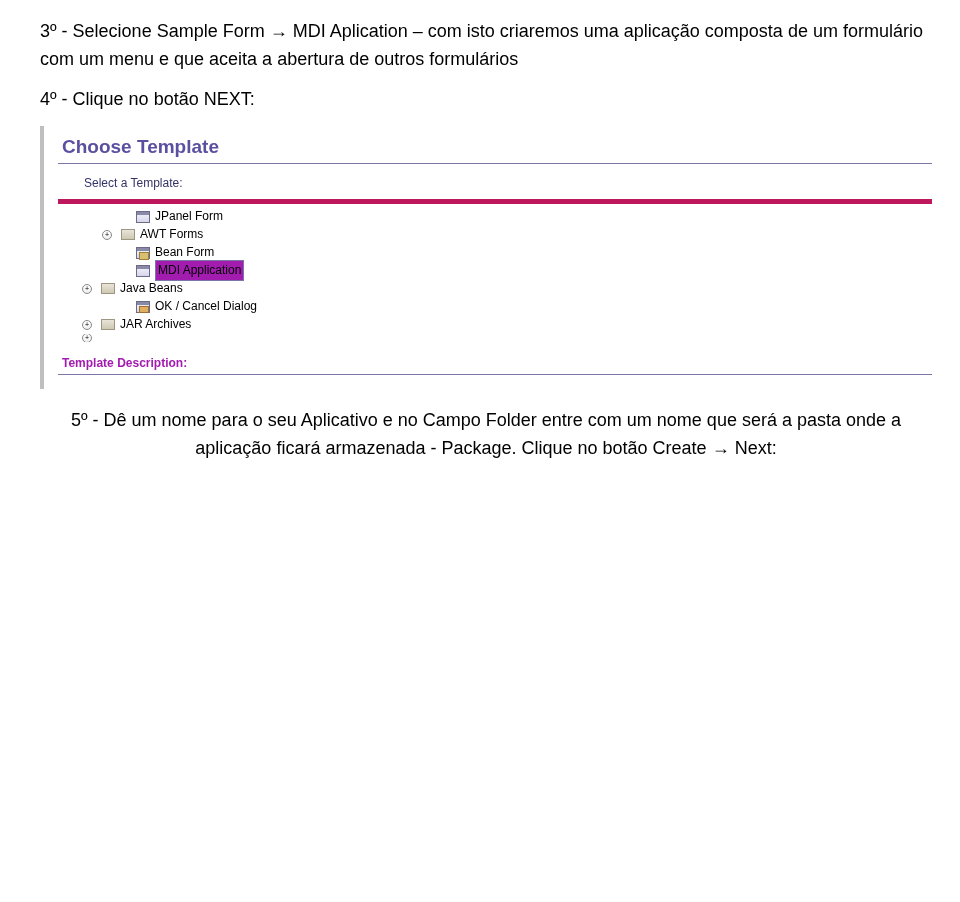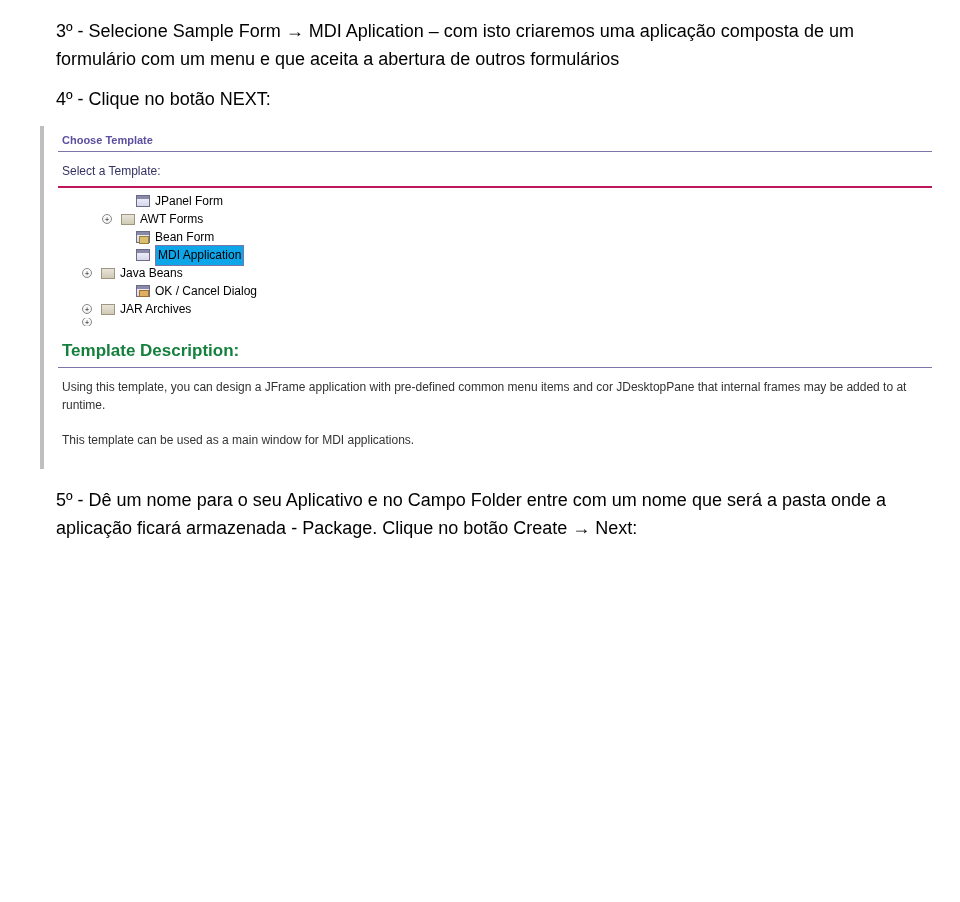--- a/index.html
+++ b/index.html
@@ -7,54 +7,55 @@
   body {
     width: 960px;
     height: 902px;
     font-family: Arial, Helvetica, sans-serif;
     background: #ffffff;
     color: #000000;
     padding: 18px 28px 18px 40px;
     font-size: 18px;
     line-height: 1.55;
   }
-  .para { margin: 0 0 12px 16px; }
+  .para { margin: 0 0 12px 0; }
   .screenshot {
     margin: 10px 0 6px 0;
     border-left: 4px solid #bfbfbf;
     width: 100%;
     background: #fff;
   }
   .sc-inner {
     margin-left: 14px;
     padding-top: 6px;
     padding-bottom: 4px;
   }
   .sc-header {
     color: #5b4fa0;
     font-family: Tahoma, Arial, sans-serif;
     font-weight: bold;
-    font-size: 11px;
+    font-size: 19px;
     border-bottom: 1px solid #7a76a8;
     padding: 0 0 2px 4px;
     margin-bottom: 10px;
   }
   .sc-label {
     font-family: Tahoma, Arial, sans-serif;
     font-size: 12px;
     color: #333366;
     padding-left: 4px;
     margin-bottom: 6px;
+    margin-left: 22px;
   }
   .tree {
     font-family: Tahoma, Arial, sans-serif;
     font-size: 12px;
     color: #000;
     padding-left: 4px;
-    border-top: 2px solid #be185d;
+    border-top: 5px solid #be185d;
     padding-top: 4px;
   }
   .tree-row {
     display: flex;
     align-items: center;
     height: 18px;
   }
   .badge-handle {
     width: 10px; height: 10px;
     border: 1px solid #888;
@@ -99,29 +100,29 @@
     border: 1px solid #a08030;
   }
   .form-icon.ok::after {
     content: "";
     position: absolute;
     left: 2px; top: 4px; width: 8px; height: 5px;
     background: #e0b060;
     border: 1px solid #a07030;
   }
   .selected-box {
-    background: #0ea5e9;
+    background: #a21caf;
     border: 1px solid #7a76a8;
     padding: 0 2px;
   }
   .desc-header {
-    color: #15803d;
+    color: #a21caf;
     font-family: Tahoma, Arial, sans-serif;
     font-weight: bold;
-    font-size: 17px;
+    font-size: 12px;
     border-bottom: 1px solid #7a76a8;
     padding: 12px 0 2px 4px;
     margin-bottom: 10px;
   }
   .desc-text {
     font-family: Tahoma, Arial, sans-serif;
     font-size: 12px;
     color: #333;
     padding-left: 4px;
     line-height: 1.55;
@@ -198,22 +199,18 @@
         <span>JAR Archives</span>
       </div>
 
       <div class="tree-row" style="height:8px;overflow:hidden;">
         <span class="spacer-w" style="width:20px"></span>
         <span class="badge-handle">+</span>
       </div>
     </div>
 
     <div class="desc-header">Template Description:</div>
-    <div class="desc-text">
-      <p>Using this template, you can design a JFrame application with pre-defined common menu items and cor JDesktopPane that internal frames may be added to at runtime.</p>
-      <p>This template can be used as a main window for MDI applications.</p>
-    </div>
   </div>
 </div>
 
-<p class="para" style="margin-top:18px;">
+<p class="para" style="margin-top:18px;text-align:center;">
   <span>5º - Dê um nome para o seu Aplicativo e no Campo Folder entre com um nome que será a pasta onde a aplicação ficará armazenada - Package. Clique no botão Create </span><span>→</span><span> Next:</span>
 </p>
 
 </body></html>

